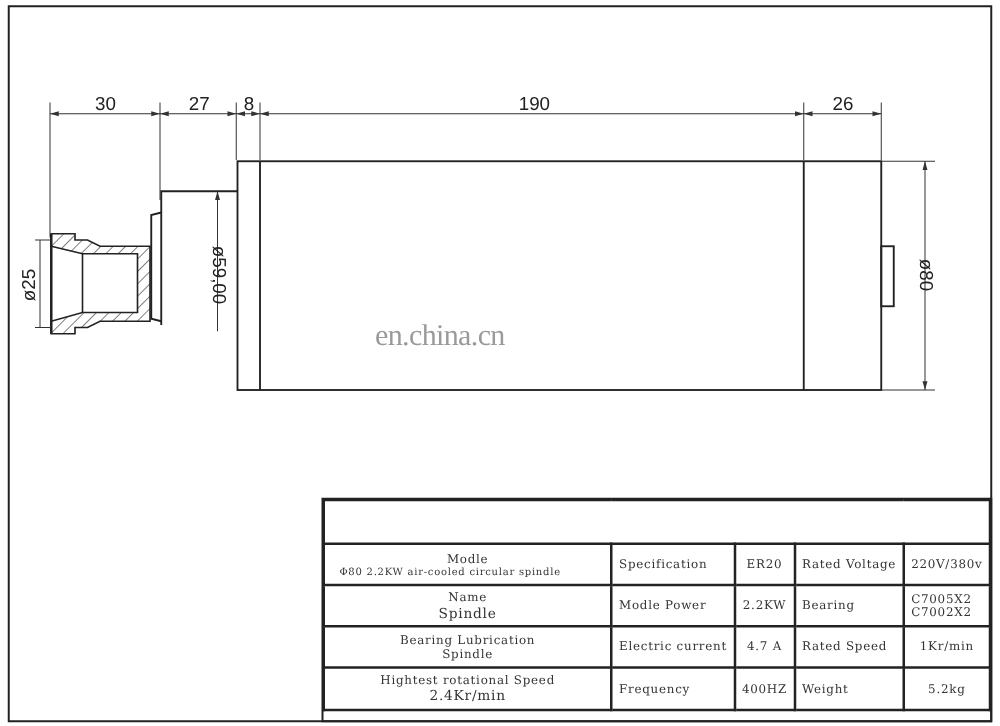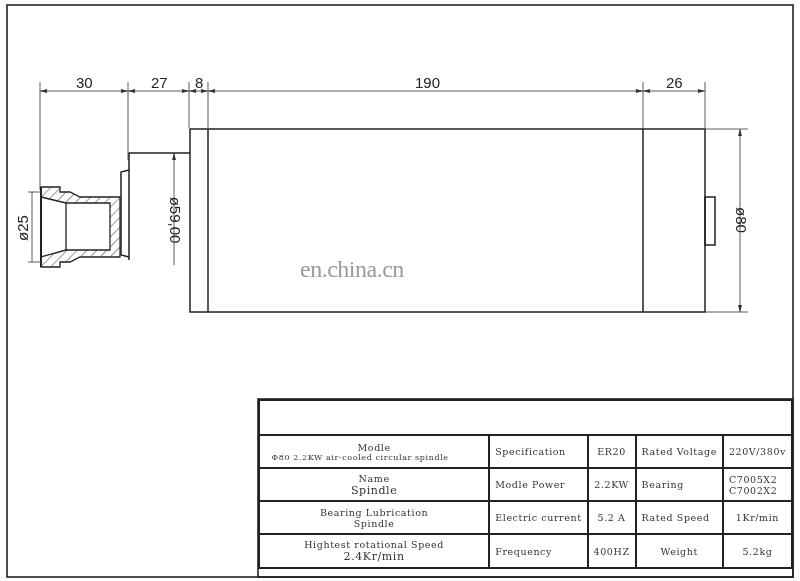--- a/index.html
+++ b/index.html
@@ -12,21 +12,21 @@
     .spec-table td { border: 2px solid #222; font-family: "DejaVu Serif", serif; font-size: 9.5px; color: #333; padding: 0 5px; white-space: nowrap; letter-spacing: 0.6px; }
     .spec-table .header-row td { height: 33px; border-bottom: 2px solid #222; }
     .r1 td { height: 31px; }
     .r2 td { height: 31px; }
     .r3 td { height: 31px; margin-left: 24px; }
     .r4 td { height: 32px; }
     .center { text-align: center; }
     .flex-cell { display: flex; justify-content: space-between; align-items: center; flex-direction: column; }
     .small { font-size: 8px; }
     .value-lg { font-size: 11px; }
-    .sans { font-family: "Liberation Sans", sans-serif; letter-spacing: 0; font-size: 11px; text-align: center; }
+    .sans { font-family: "Liberation Sans", sans-serif; letter-spacing: 0; font-size: 11px; }
   </style>
 </head>
 <body>
 
 <div class="sheet">
   <svg width="800" height="581" viewBox="0 0 800 581">
     <defs>
       <pattern id="hatch" patternUnits="userSpaceOnUse" width="7" height="7" patternTransform="rotate(45)">
         <line x1="0" y1="0" x2="0" y2="7" stroke="#333" stroke-width="1"></line>
       </pattern>
@@ -143,21 +143,21 @@
           </td>
     </tr>
     <tr class="r3">
       <td>
             <div class="flex-cell">
               <span>Bearing Lubrication</span>
               <span>Spindle</span>
             </div>
           </td>
       <td>Electric current</td>
-      <td class="center value-lg">5.2 A</td>
+      <td class="center value-lg">4.7 A</td>
       <td>Rated Speed</td>
       <td class="center value-lg">1Kr/min</td>
     </tr>
     <tr class="r4">
       <td>
             <div class="flex-cell">
               <span>Hightest rotational Speed</span>
               <span class="value-lg">2.4Kr/min</span>
             </div>
           </td>

